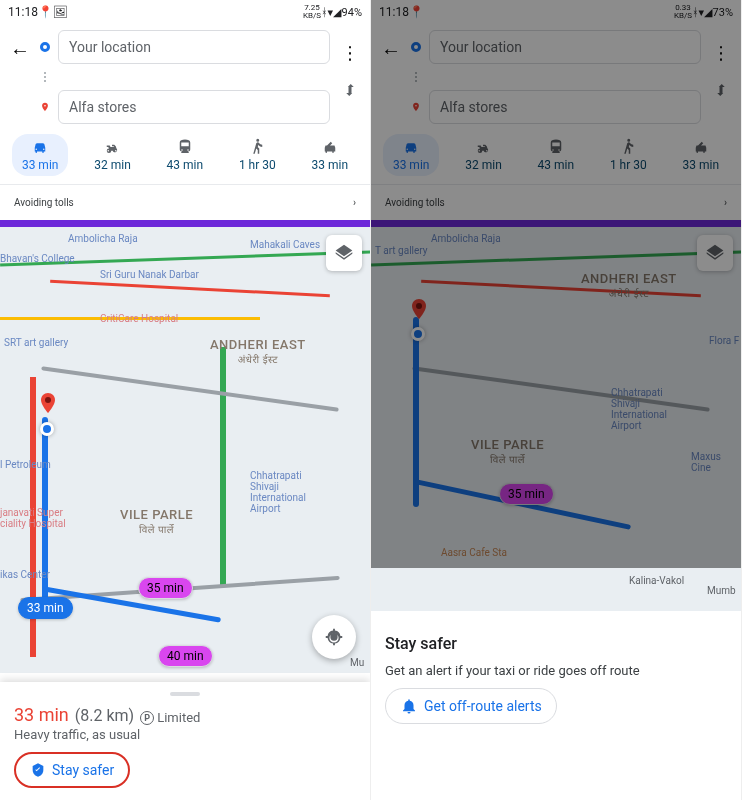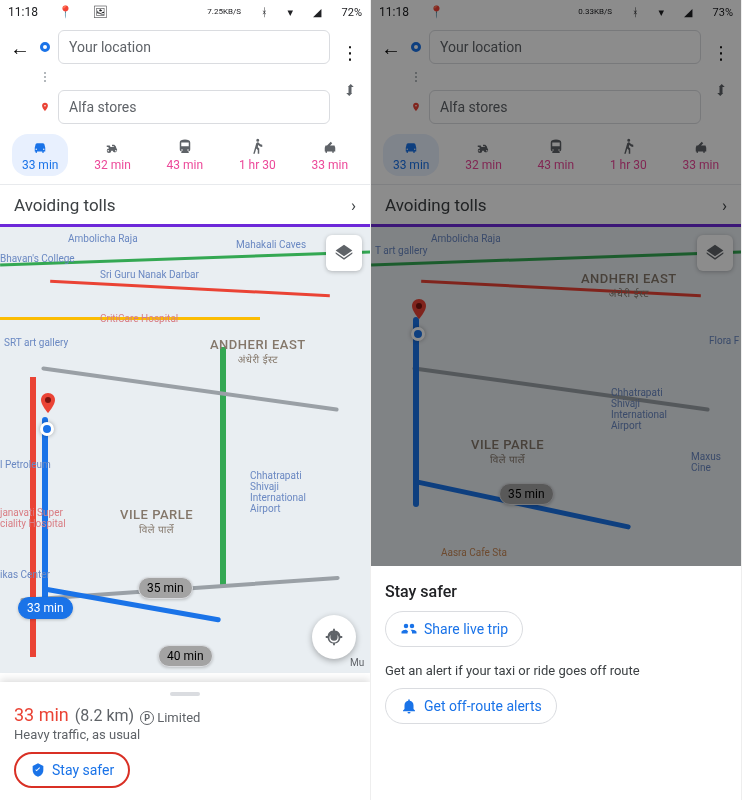--- a/index.html
+++ b/index.html
@@ -1,46 +1,46 @@
 <!DOCTYPE html>
 <html><head>
 <meta charset="utf-8">
 <style>
 *{box-sizing:border-box;margin:0;padding:0;font-family:Roboto,Arial,sans-serif}
 body{width:742px;height:800px;background:#fff;display:flex}
 .screen{width:371px;height:800px;position:relative;overflow:hidden;background:#fff;border-right:1px solid #eee}
 .statusbar{height:24px;display:flex;align-items:center;padding:0 8px;font-size:12px;justify-content:space-between;background:#fff;color:#202124}
-.sb-left,.sb-right{display:flex;align-items:center;gap:20px}
+.sb-left,.sb-right{display:flex;align-items:center;gap:0}
 .sb-right{font-size:11px}
-.kbs{display:flex;flex-direction:row;line-height:8px;font-size:8px;text-align:center}
+.kbs{display:flex;flex-direction:column;line-height:8px;font-size:8px;text-align:center}
 .hdr{padding:6px 8px 0;display:flex;align-items:flex-start;gap:8px}
 .back{width:24px;height:24px;display:flex;align-items:center;justify-content:center;font-size:20px;cursor:pointer;margin-top:6px}
 .locs{flex:1;display:flex;flex-direction:column;gap:6px}
 .loc-row{display:flex;align-items:center;gap:8px}
 .dot{width:10px;height:10px;border-radius:50%;flex-shrink:0;display:flex;align-items:center;justify-content:center}
 .dot-start{border:3px solid #1a73e8;background:#fff}
 .dot-end svg{width:14px;height:14px}
 .loc-input{flex:1;height:34px;border:1px solid #dadce0;border-radius:6px;padding:0 10px;font-size:14px;color:#5f6368;background:#fff;display:flex;align-items:center}
 .menu{width:24px;height:40px;display:flex;align-items:center;justify-content:center;font-size:18px;cursor:pointer;margin-top:2px}
 .swap{width:24px;height:24px;margin-top:6px;cursor:pointer;display:flex;align-items:center;justify-content:center}
 .dots3{display:flex;flex-direction:column;gap:2px;align-items:center;margin:2px 0;width:10px}
 .dots3 span{width:2px;height:2px;background:#9aa0a6;border-radius:50%}
 .modes{display:flex;justify-content:space-around;align-items:center;padding:10px 4px 8px;border-bottom:1px solid #e8eaed}
-.mode{display:flex;flex-direction:column;align-items:center;gap:2px;padding:4px 10px;border-radius:16px;cursor:pointer;font-size:12px;color:#ec4899}
+.mode{display:flex;flex-direction:column;align-items:center;gap:2px;padding:4px 10px;border-radius:16px;cursor:pointer;font-size:12px;color:#0c4a6e}
 .mode.sel{background:#e8f0fe;color:#1a73e8}
 .mode svg{width:18px;height:18px}
-.tolls{height:42px;border-bottom:3px solid #6d28d9;display:flex;align-items:center;justify-content:space-between;padding:0 14px;font-size:17px;color:#3c4043;cursor:pointer}
+.tolls{height:42px;border-bottom:7px solid #6d28d9;display:flex;align-items:center;justify-content:space-between;padding:0 14px;font-size:10px;color:#3c4043;cursor:pointer}
 .map{position:relative;flex:1;overflow:hidden}
 .mapbg{position:absolute;inset:0;background:#e9eef2}
 .traffic-r{position:absolute;background:#ea4335;height:3px}
 .traffic-g{position:absolute;background:#34a853;height:3px}
 .traffic-o{position:absolute;background:#fbbc04;height:3px}
 .route{position:absolute;background:#1a73e8;height:5px;border-radius:3px}
 .route-alt{position:absolute;background:#9aa0a6;height:4px;border-radius:2px}
-.bubble{position:absolute;background:#a3a3a3;border:1px solid #dadce0;border-radius:14px;padding:3px 8px;font-size:12px;box-shadow:0 1px 3px rgba(0,0,0,.2)}
+.bubble{position:absolute;background:#d946ef;border:1px solid #dadce0;border-radius:14px;padding:3px 8px;font-size:12px;box-shadow:0 1px 3px rgba(0,0,0,.2)}
 .bubble.primary{background:#1a73e8;color:#fff;border-color:#1a73e8}
 .layers{position:absolute;top:8px;right:8px;width:36px;height:36px;background:#fff;border-radius:6px;box-shadow:0 1px 4px rgba(0,0,0,.25);display:flex;align-items:center;justify-content:center;cursor:pointer}
 .locbtn{position:absolute;bottom:14px;right:14px;width:44px;height:44px;background:#fff;border-radius:50%;box-shadow:0 2px 6px rgba(0,0,0,.3);display:flex;align-items:center;justify-content:center;cursor:pointer}
 .marker{position:absolute;width:24px;height:24px}
 .cur-loc{position:absolute;width:14px;height:14px;border:3px solid #fff;background:#1a73e8;border-radius:50%;box-shadow:0 0 4px rgba(0,0,0,.3)}
 .poi{position:absolute;font-size:10px;color:#5f6368}
 .poi.blue{color:#6a88c2}
 .sheet{position:absolute;bottom:0;left:0;right:0;background:#fff;box-shadow:0 -2px 8px rgba(0,0,0,.15);padding:10px 14px 12px}
 .handle{width:30px;height:4px;background:#dadce0;border-radius:2px;margin:0 auto 8px}
 .summary{display:flex;align-items:baseline;gap:6px;font-size:14px}
@@ -75,21 +75,21 @@
    <span>🖼</span>
   </div>
   <div class="sb-right">
    <span class="kbs">
           <span>7.25</span>
           <span>KB/S</span>
         </span>
    <span>ᚼ</span>
    <span>▾</span>
    <span>◢</span>
-   <span>72%</span>
+   <span>94%</span>
   </div>
  </div>
  <div class="hdr">
   <div class="back">←</div>
   <div class="locs">
    <div class="loc-row">
     <span class="dot dot-start"></span>
     <div class="loc-input">
             <span>Your location</span>
           </div>
@@ -163,21 +163,21 @@
   <div class="traffic-o" style="top:90px;left:0;width:260px"></div>
   <div class="traffic-r" style="top:150px;left:30px;width:6px;height:280px"></div>
   <div class="traffic-g" style="top:120px;left:220px;width:6px;height:240px"></div>
   <div class="route-alt" style="top:160px;left:40px;width:300px;transform:rotate(8deg)"></div>
   <div class="route-alt" style="top:360px;left:20px;width:320px;transform:rotate(-4deg)"></div>
   <div class="route" style="top:190px;left:42px;width:6px;height:190px"></div>
   <div class="route" style="top:375px;left:42px;width:180px;transform:rotate(10deg)"></div>
   <div class="neighborhood" style="top:110px;left:210px"><span>ANDHERI EAST</span><span class="sub">अंधेरी ईस्ट</span></div>
   <div class="neighborhood" style="top:280px;left:120px"><span>VILE PARLE</span><span class="sub">विले पार्ले</span></div>
   <div class="poi blue" style="top:6px;left:68px">Ambolicha Raja</div>
-  <div class="poi blue" style="top:12px;left:236px">Mahakali Caves</div>
+  <div class="poi blue" style="top:12px;left:250px">Mahakali Caves</div>
   <div class="poi blue" style="top:42px;left:100px">Sri Guru Nanak Darbar</div>
   <div class="poi" style="top:86px;left:100px;color:#d97d84">CritiCare Hospital</div>
   <div class="poi blue" style="top:110px;left:4px">SRT art gallery</div>
   <div class="poi blue" style="top:243px;left:250px;width:80px">Chhatrapati Shivaji International Airport</div>
   <div class="poi" style="top:280px;left:0;color:#d97d84;width:70px">janavati Super ciality Hospital</div>
   <div class="poi blue" style="top:342px;left:0">ikas Center</div>
   <div class="poi blue" style="top:232px;left:0">l Petroleum</div>
   <div class="poi blue" style="top:26px;left:0">Bhavan's College</div>
   <div class="poi" style="top:430px;left:350px">Mu</div>
   <div class="marker" style="top:164px;left:36px"><svg viewBox="0 0 24 24">
@@ -334,26 +334,20 @@
   <div class="bubble" style="top:256px;left:128px"><span>35 min</span></div>
   <div class="layers">
         <svg viewBox="0 0 24 24" width="20" height="20">
           <path fill="#5f6368" d="M12 2L2 9l10 7 10-7-10-7zm0 16L2 11v2l10 7 10-7v-2l-10 7z"></path>
         </svg>
       </div>
  </div>
  <div class="dark-overlay" style="bottom:232px"></div>
  <div class="sheet2">
   <h3>Stay safer</h3>
-  <div class="chip">
-        <svg viewBox="0 0 24 24">
-          <path fill="#1a73e8" d="M16 11a3 3 0 100-6 3 3 0 000 6zm-8 0a3 3 0 100-6 3 3 0 000 6zm0 2c-2 0-6 1-6 3v2h8c0-1 0-2 1-3-1 0-2-2-3-2zm8 0c-1 0-1 0-2 0 1 1 2 2 2 3v2h6v-2c0-2-4-3-6-3z"></path>
-        </svg>
-        <span>Share live trip</span>
-      </div>
   <p>Get an alert if your taxi or ride goes off route</p>
   <div class="chip highlight">
         <svg viewBox="0 0 24 24">
           <path fill="#1a73e8" d="M12 22a2 2 0 002-2h-4a2 2 0 002 2zm6-6V11c0-3-2-6-5-6V4a1 1 0 00-2 0v1c-3 0-5 3-5 6v5l-2 2v1h16v-1l-2-2z"></path>
         </svg>
         <span>Get off-route alerts</span>
       </div>
  </div>
 </div>
 

